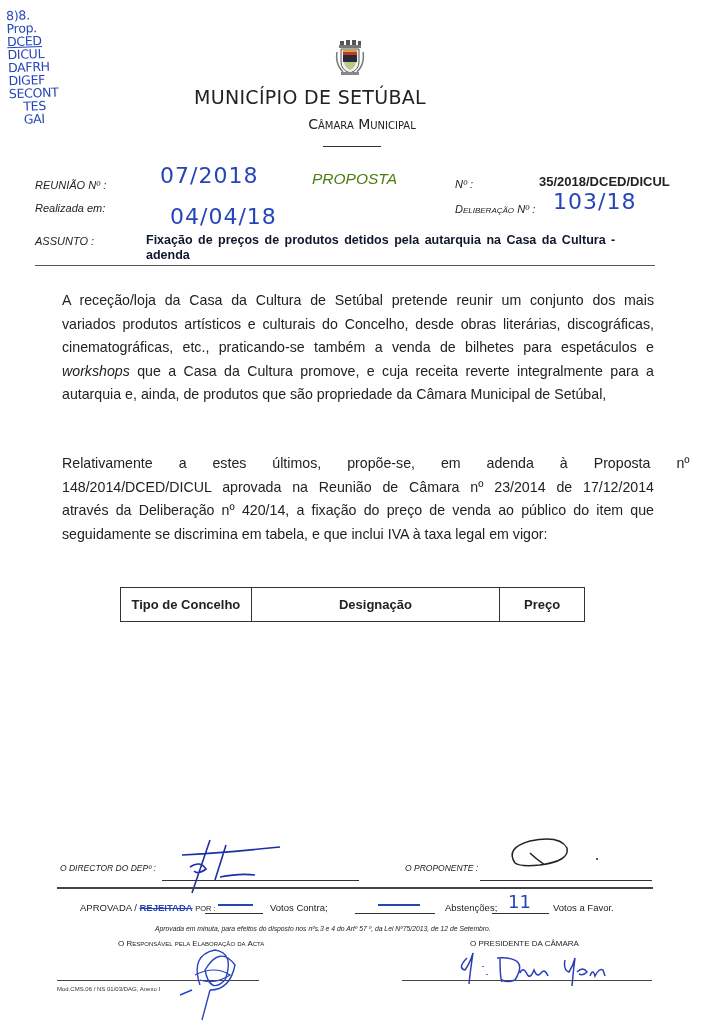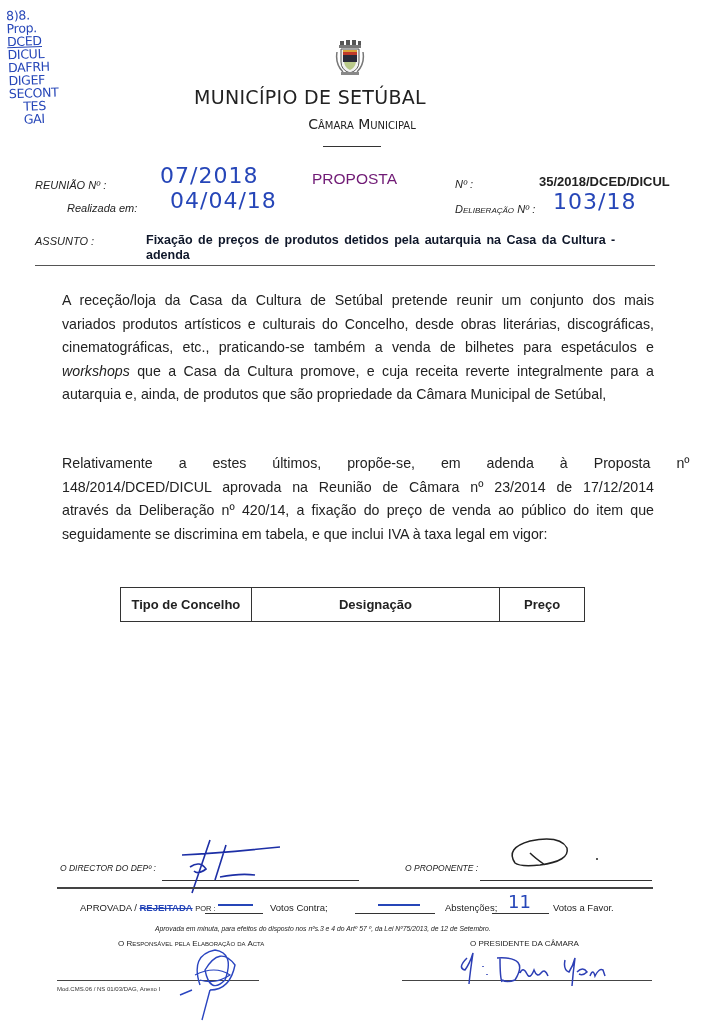--- a/index.html
+++ b/index.html
@@ -8,21 +8,21 @@
     .hand { font-family: "DejaVu Sans", sans-serif; color: #2646b8; }
     .routing { left: 8px; top: 8px; width: 70px; font-size: 12.5px; line-height: 13px; letter-spacing: -0.3px; transform: rotate(-2deg); }
     .routing div { white-space: nowrap; }
     .routing .indent { padding-left: 14px; }
     .crest { left: 335px; top: 40px; width: 30px; height: 36px; }
     .mun-title { left: 0; width: 620px; top: 86px; text-align: center; font-size: 19px; letter-spacing: 0.3px; color: #222; font-family: "DejaVu Sans", sans-serif; }
     .cam-title { left: 0; width: 724px; top: 116px; text-align: center; font-size: 14px; font-variant: small-caps; color: #222; font-family: "DejaVu Sans", sans-serif; }
     .title-rule { left: 323px; top: 146px; width: 58px; height: 1px; background: #333; }
     .lbl-it { font-style: italic; font-size: 11px; color: #222; text-align: right; }
     .lbl-sc { font-style: italic; font-size: 11px; font-variant: small-caps; color: #222; }
-    .proposta { left: 312px; top: 170px; font-size: 15.5px; color: #701a75; }
+    .proposta { left: 312px; top: 170px; font-style: italic; font-size: 15.5px; color: #4d7c0f; }
     .prop-no { left: 539px; top: 174px; font-weight: bold; font-size: 13px; color: #222; }
     .hw-big { font-size: 22px; letter-spacing: 1px; }
     .assunto-text { left: 146px; top: 233px; width: 510px; font-weight: bold; font-size: 12.5px; line-height: 15px; color: #0f172a; word-spacing: 2px; }
     .hr { height: 1px; background: #555; }
     .para { left: 62px; width: 592px; font-size: 14.2px; line-height: 23.5px; text-align: justify; color: #222; }
     .para .l { display: block; text-align: justify; text-align-last: justify; white-space: nowrap; }
     .para .l.last { text-align-last: left; }
     table.prices { position: absolute; left: 120px; top: 587px; width: 465px; border-collapse: collapse; font-size: 13px; color: #222; }
     table.prices td, table.prices th { border: 1.3px solid #333; text-align: center; padding: 0; }
     table.prices th { height: 33px; font-weight: bold; font-size: 13px; }
@@ -61,22 +61,22 @@
   <path d="M2 12 Q0 24 8 32 M28 12 Q30 24 22 32" stroke="#777" stroke-width="1.5" fill="none"></path>
   <rect x="6" y="32" width="18" height="3" fill="#888"></rect>
 </svg>
 
 <div class="abs mun-title">MUNICÍPIO DE SETÚBAL</div>
 <div class="abs cam-title">Câmara Municipal</div>
 <div class="abs title-rule"></div>
 
 <div class="abs lbl-it" style="left:35px; top:179px;">REUNIÃO Nº :</div>
 <div class="abs hand hw-big" style="left:160px; top:163px;">07/2018</div>
-<div class="abs lbl-it" style="left:35px; top:202px;margin-left:32px;">Realizada em:</div>
-<div class="abs hand hw-big" style="left:170px; top:188px;">04/04/18</div>
+<div class="abs lbl-it" style="left:35px; top:202px;">Realizada em:</div>
+<div class="abs hand hw-big" style="left:170px; top:204px;">04/04/18</div>
 
 <div class="abs proposta">PROPOSTA</div>
 
 <div class="abs lbl-it" style="left:455px; top:178px;">Nº :</div>
 <div class="abs prop-no">35/2018/DCED/DICUL</div>
 <div class="abs lbl-sc" style="left:455px; top:203px;">Deliberação Nº :</div>
 <div class="abs hand hw-big" style="left:553px; top:189px;">103/18</div>
 
 <div class="abs lbl-it" style="left:35px; top:235px;">ASSUNTO :</div>
 <div class="abs assunto-text">Fixação de preços de produtos detidos pela autarquia na Casa da Cultura - adenda</div>

